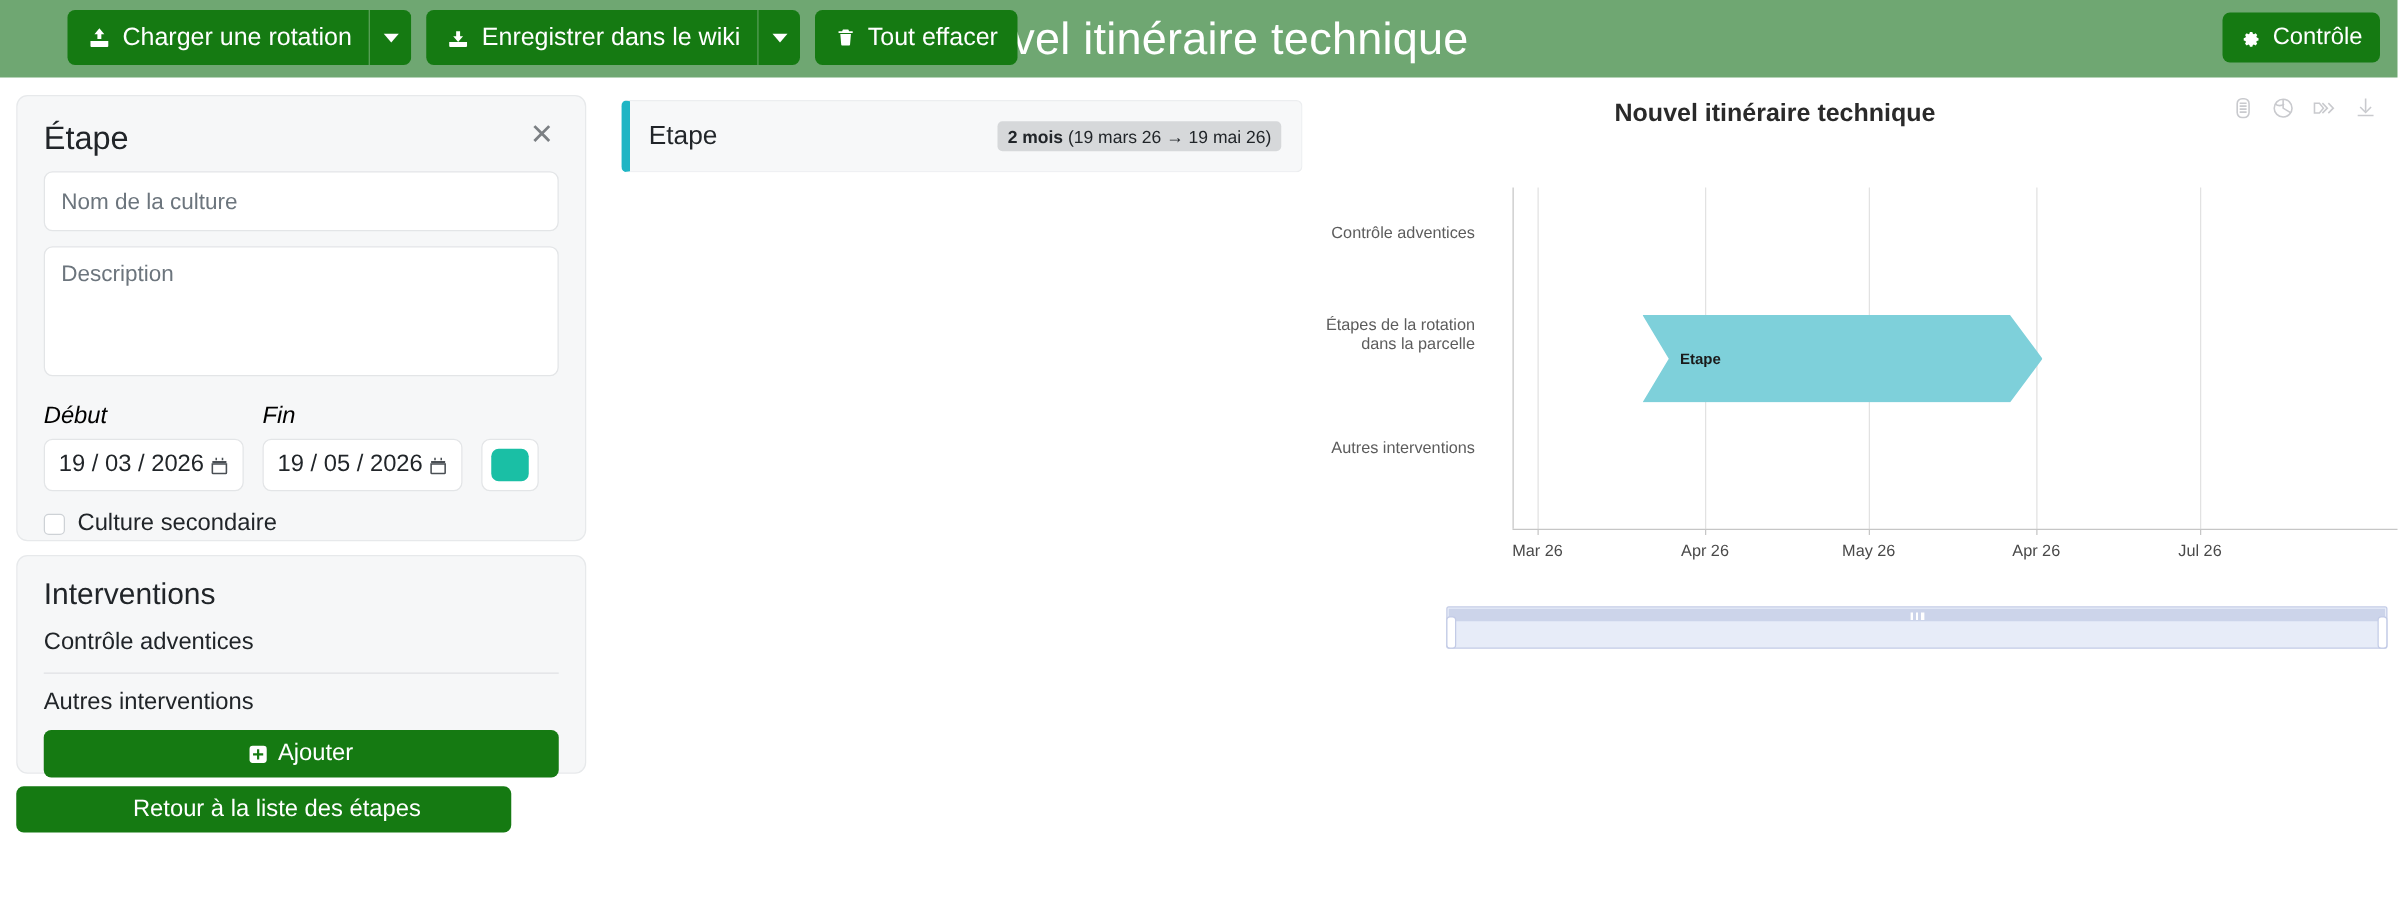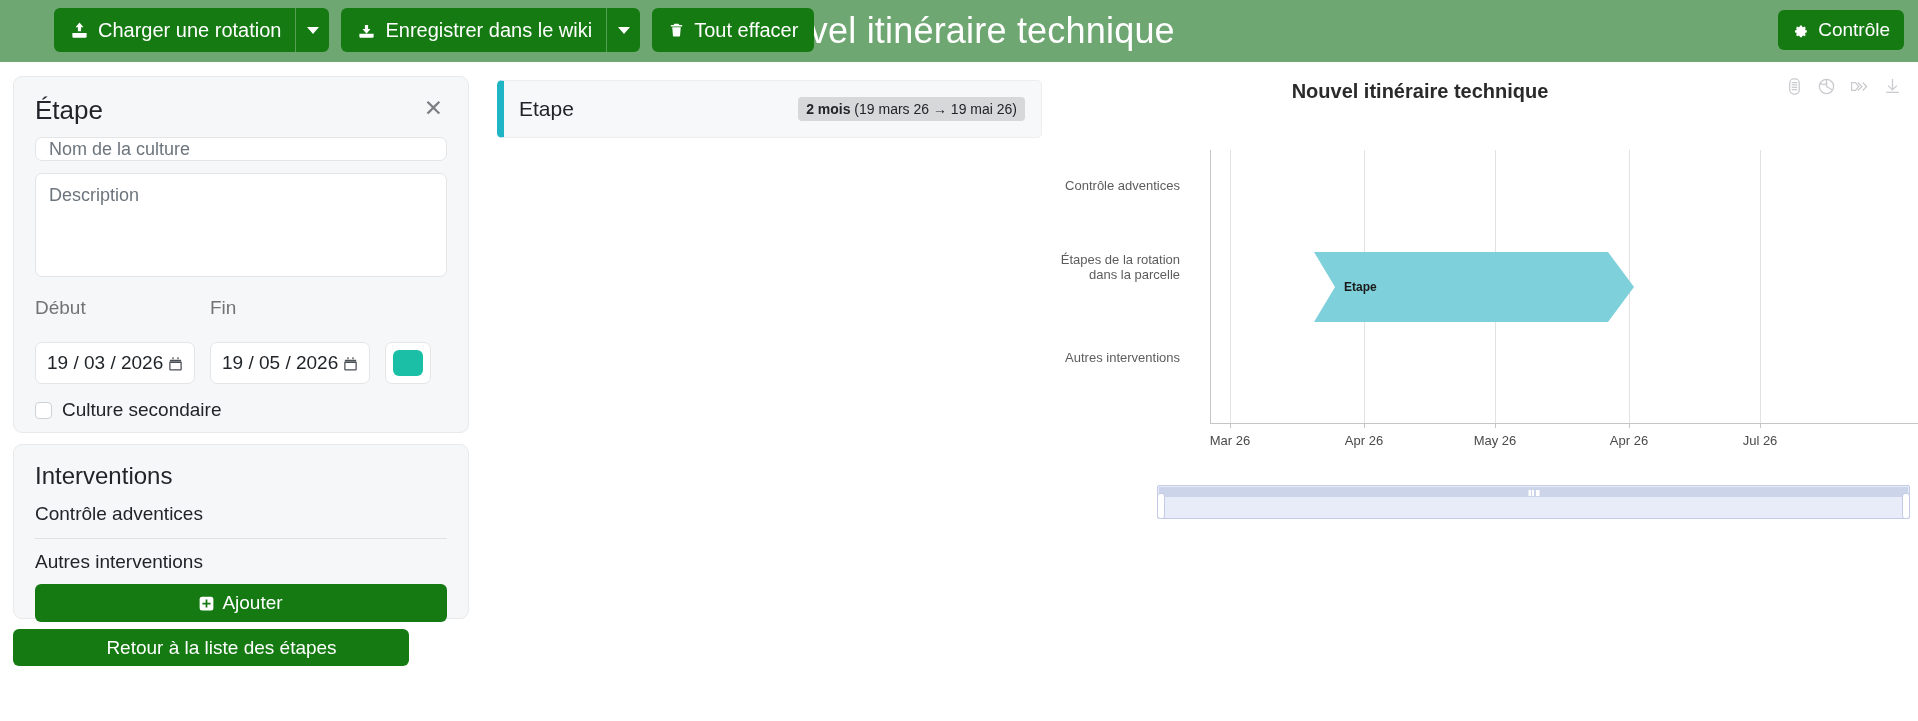--- a/index.html
+++ b/index.html
@@ -107,31 +107,31 @@
     background: #fff;
     border: 1px solid #e3e5e7;
     border-radius: 7px;
     font-size: 18px;
     font-family: "Liberation Sans", sans-serif;
     color: #212529;
     padding: 10px 13px;
     outline: none;
   }
   .fld::placeholder { color: #6c757d; }
-  #culture-name { height: 24px; margin-bottom: 12px; }
+  #culture-name { height: 48px; margin-bottom: 12px; }
   #description {
     height: 104px; resize: none; line-height: 1.3;
   }
   .dates-row {
     display: flex; align-items: flex-end; gap: 15px;
     margin-top: 16px;
   }
   .date-col { width: 160px; }
   .date-label {
-    font-size: 19px; color: #737373; margin-bottom: 23px; display: block;
+    font-size: 19px; color: #000000; margin-bottom: 7px; display: block; font-style: italic;
   }
   .date-input {
     width: 160px; height: 42px;
     background: #fff; border: 1px solid #e3e5e7; border-radius: 7px;
     display: flex; align-items: center; justify-content: space-between;
     padding: 0 11px;
     font-size: 19px; color: #212529;
     font-family: "Liberation Sans", sans-serif;
     cursor: text;
   }

